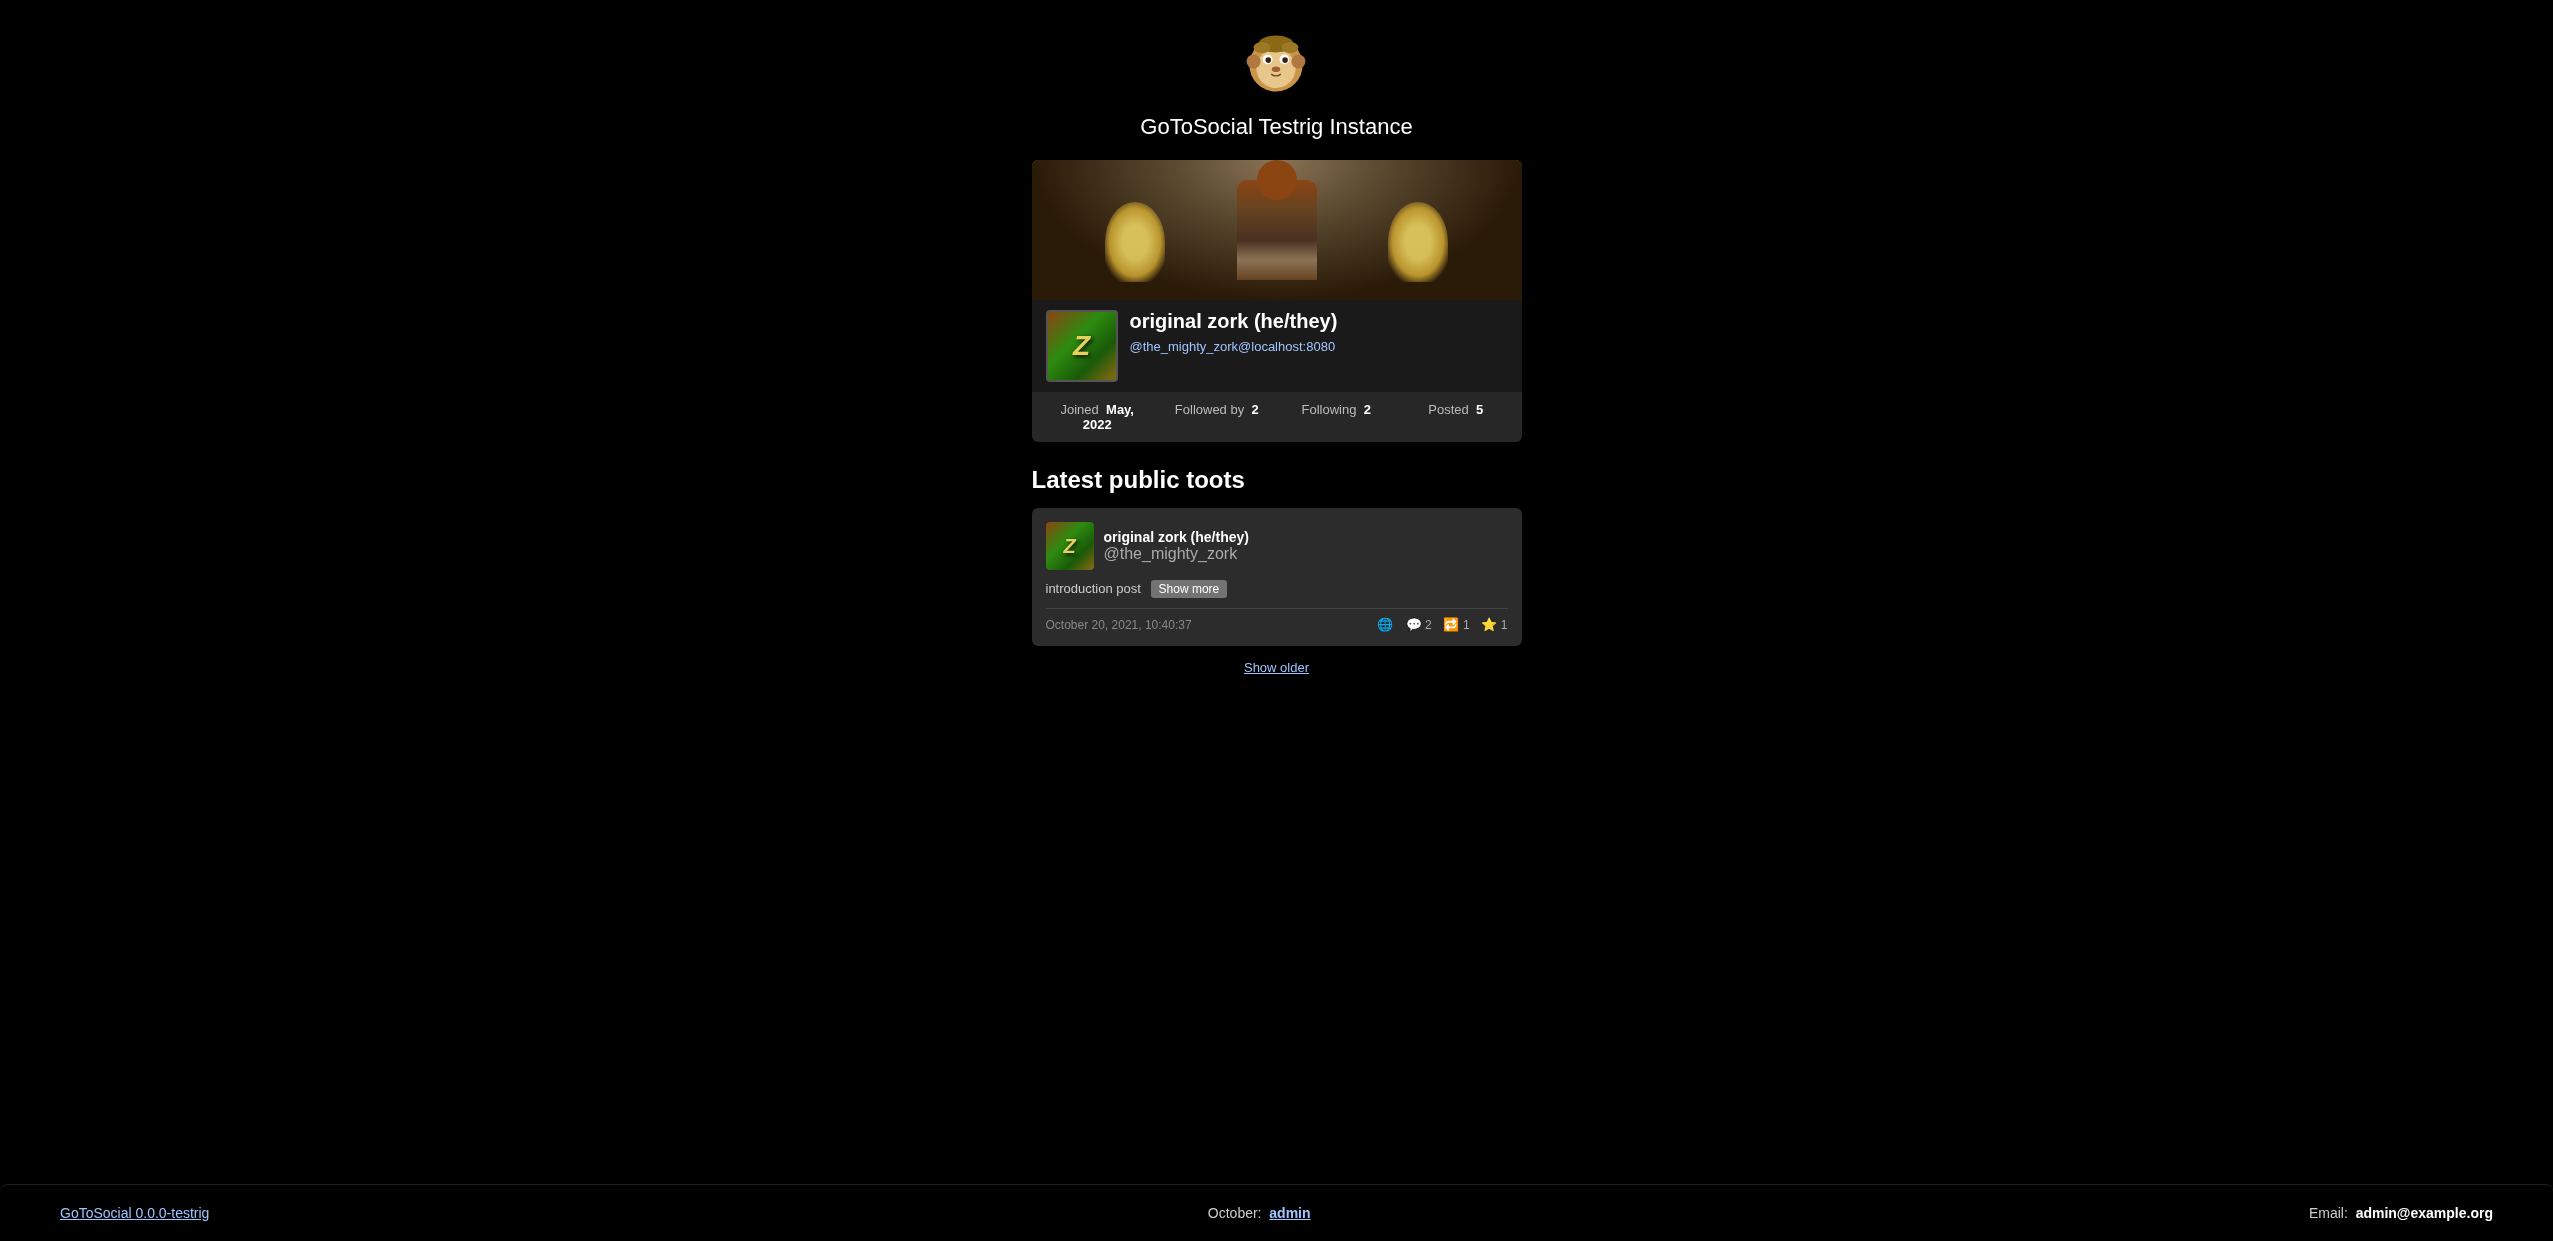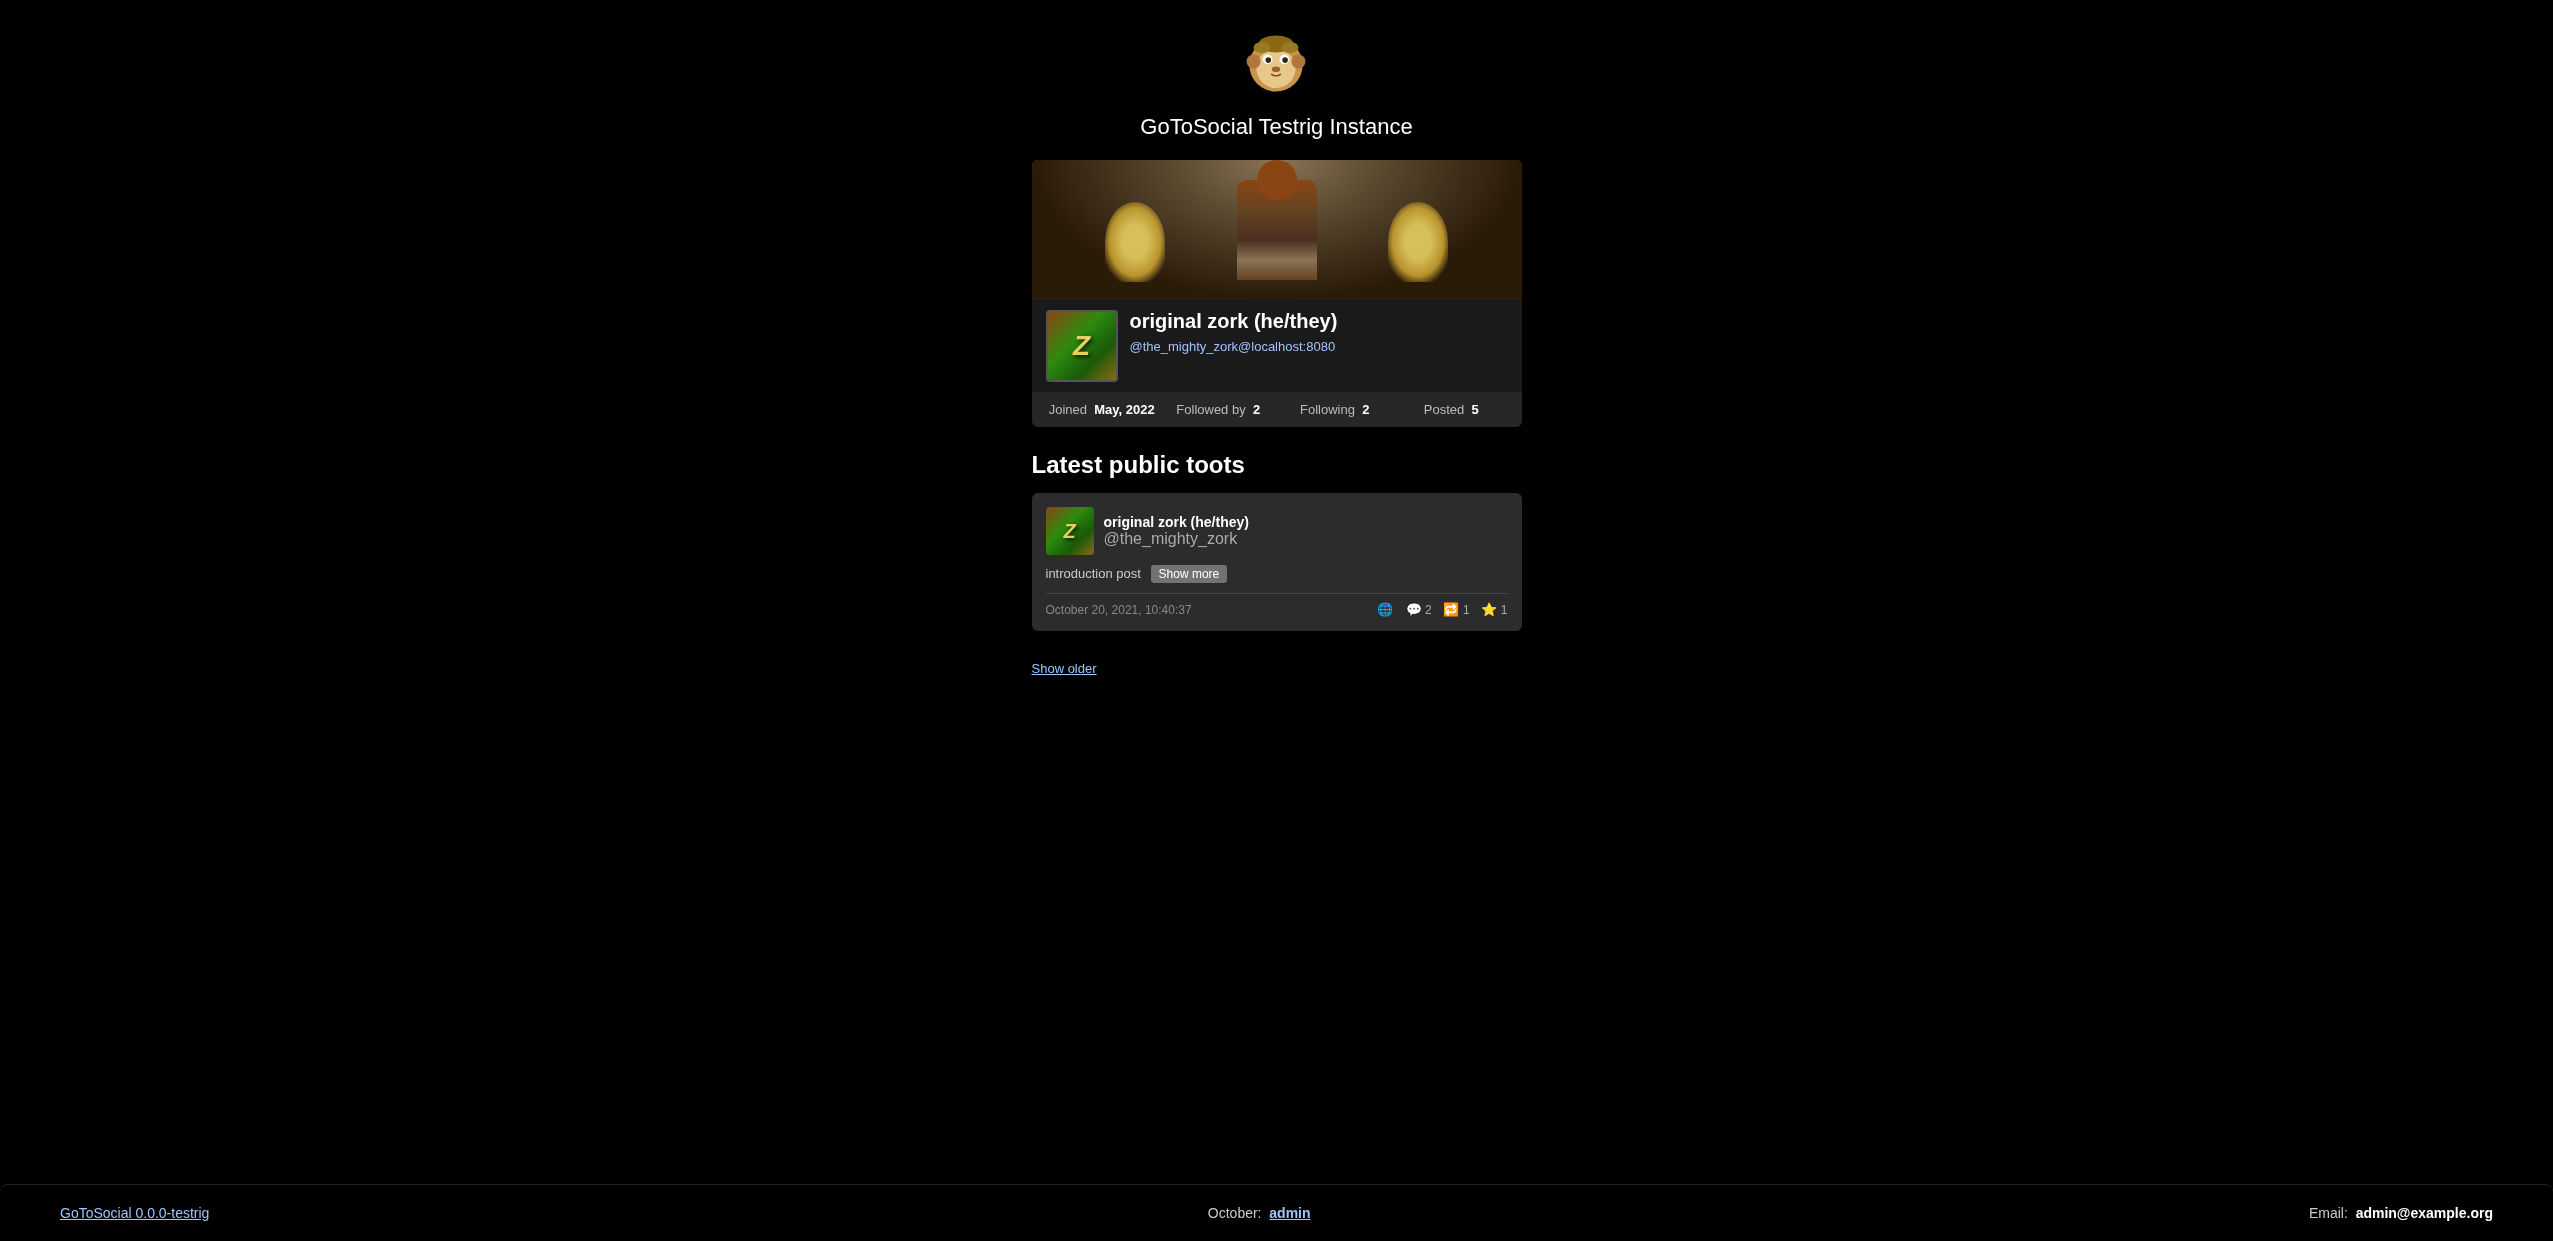--- a/index.html
+++ b/index.html
@@ -172,21 +172,21 @@
     .profile-bio {
       padding: 10px 14px;
       font-size: 13px;
       color: #ccc;
       background: rgba(0,0,0,0.2);
     }
 
     .profile-stats {
       display: flex;
       padding: 10px 14px;
-      gap: 4px;
+      gap: 16px;
       font-size: 13px;
       color: #bbb;
       background: rgba(0,0,0,0.1);
     }
 
     .profile-stat {
       flex: 1;
       text-align: center;
     }
 
@@ -298,27 +298,27 @@
       color: #aaa;
       font-size: 12px;
     }
 
     .post-action-icon {
       font-size: 13px;
     }
 
     .show-older-link {
       display: block;
-      text-align: left;
+      text-align: center;
       width: 490px;
       font-size: 13px;
       color: #a0c4ff;
       text-decoration: underline;
       cursor: pointer;
-      margin-top: 20px;
+      margin-top: 4px;
     }
 
     
     .site-footer {
       width: 100%;
       padding: 20px 60px;
       display: flex;
       justify-content: space-between;
       align-items: center;
       margin-top: auto;

